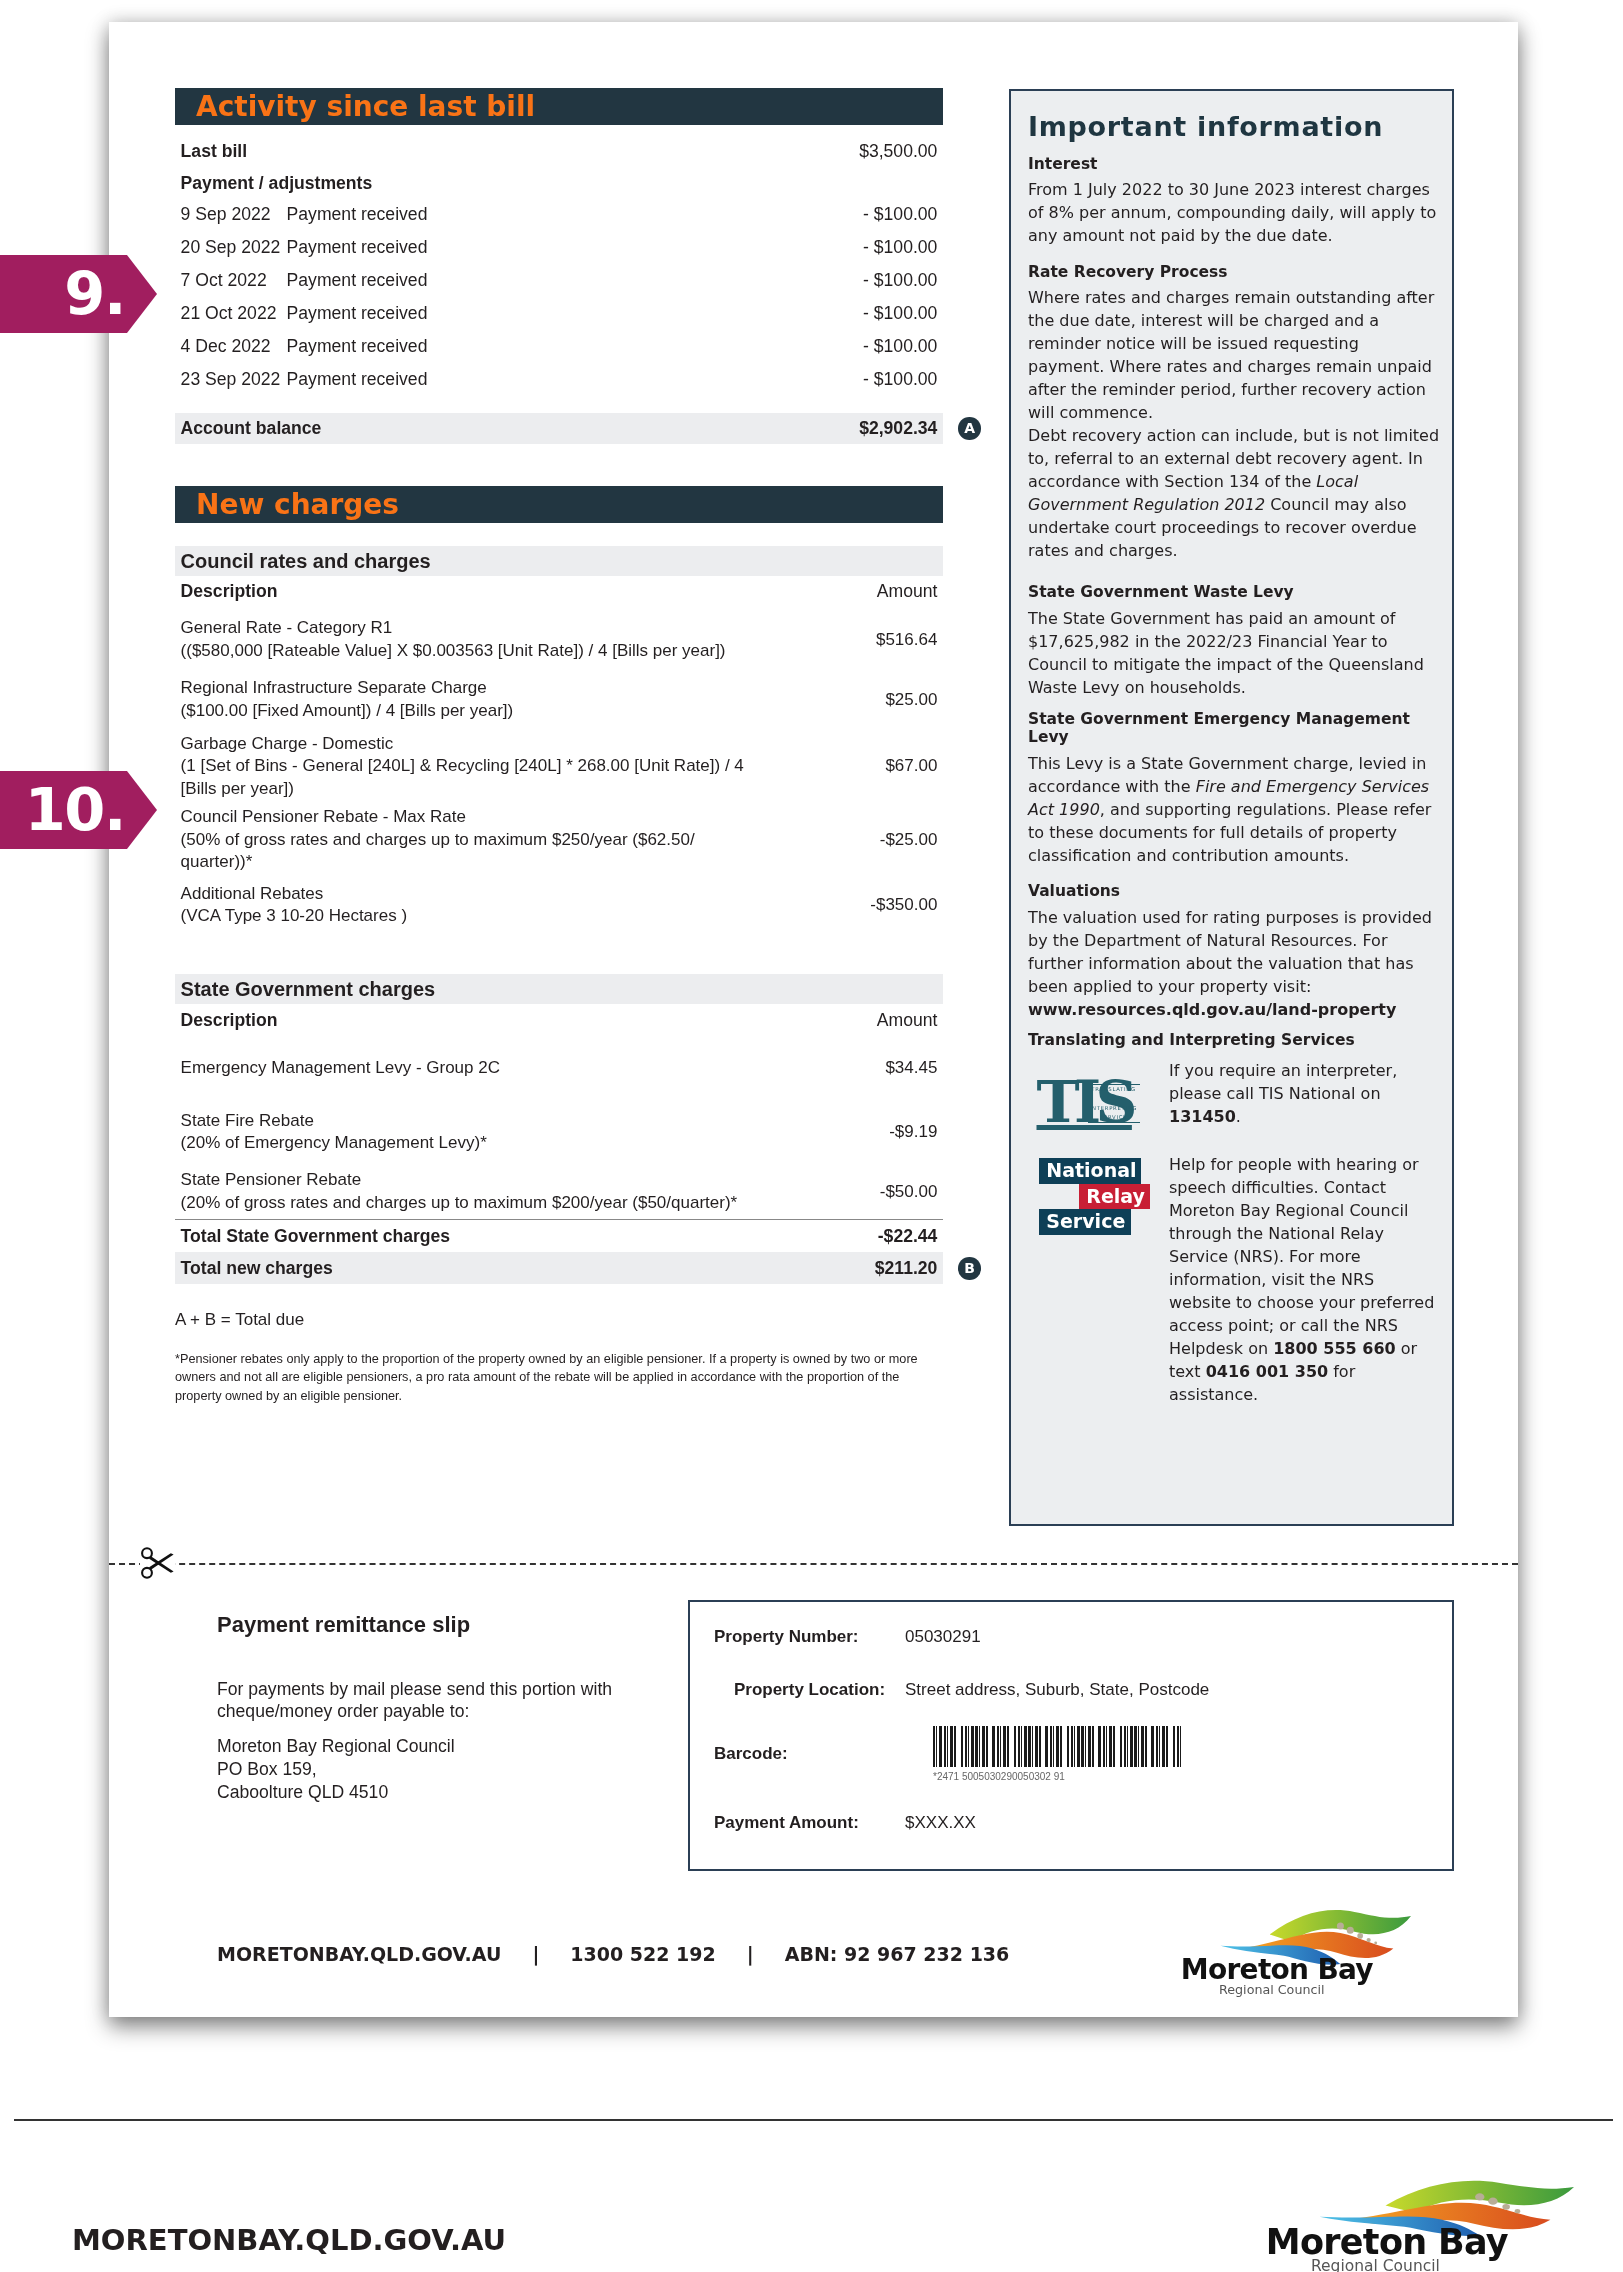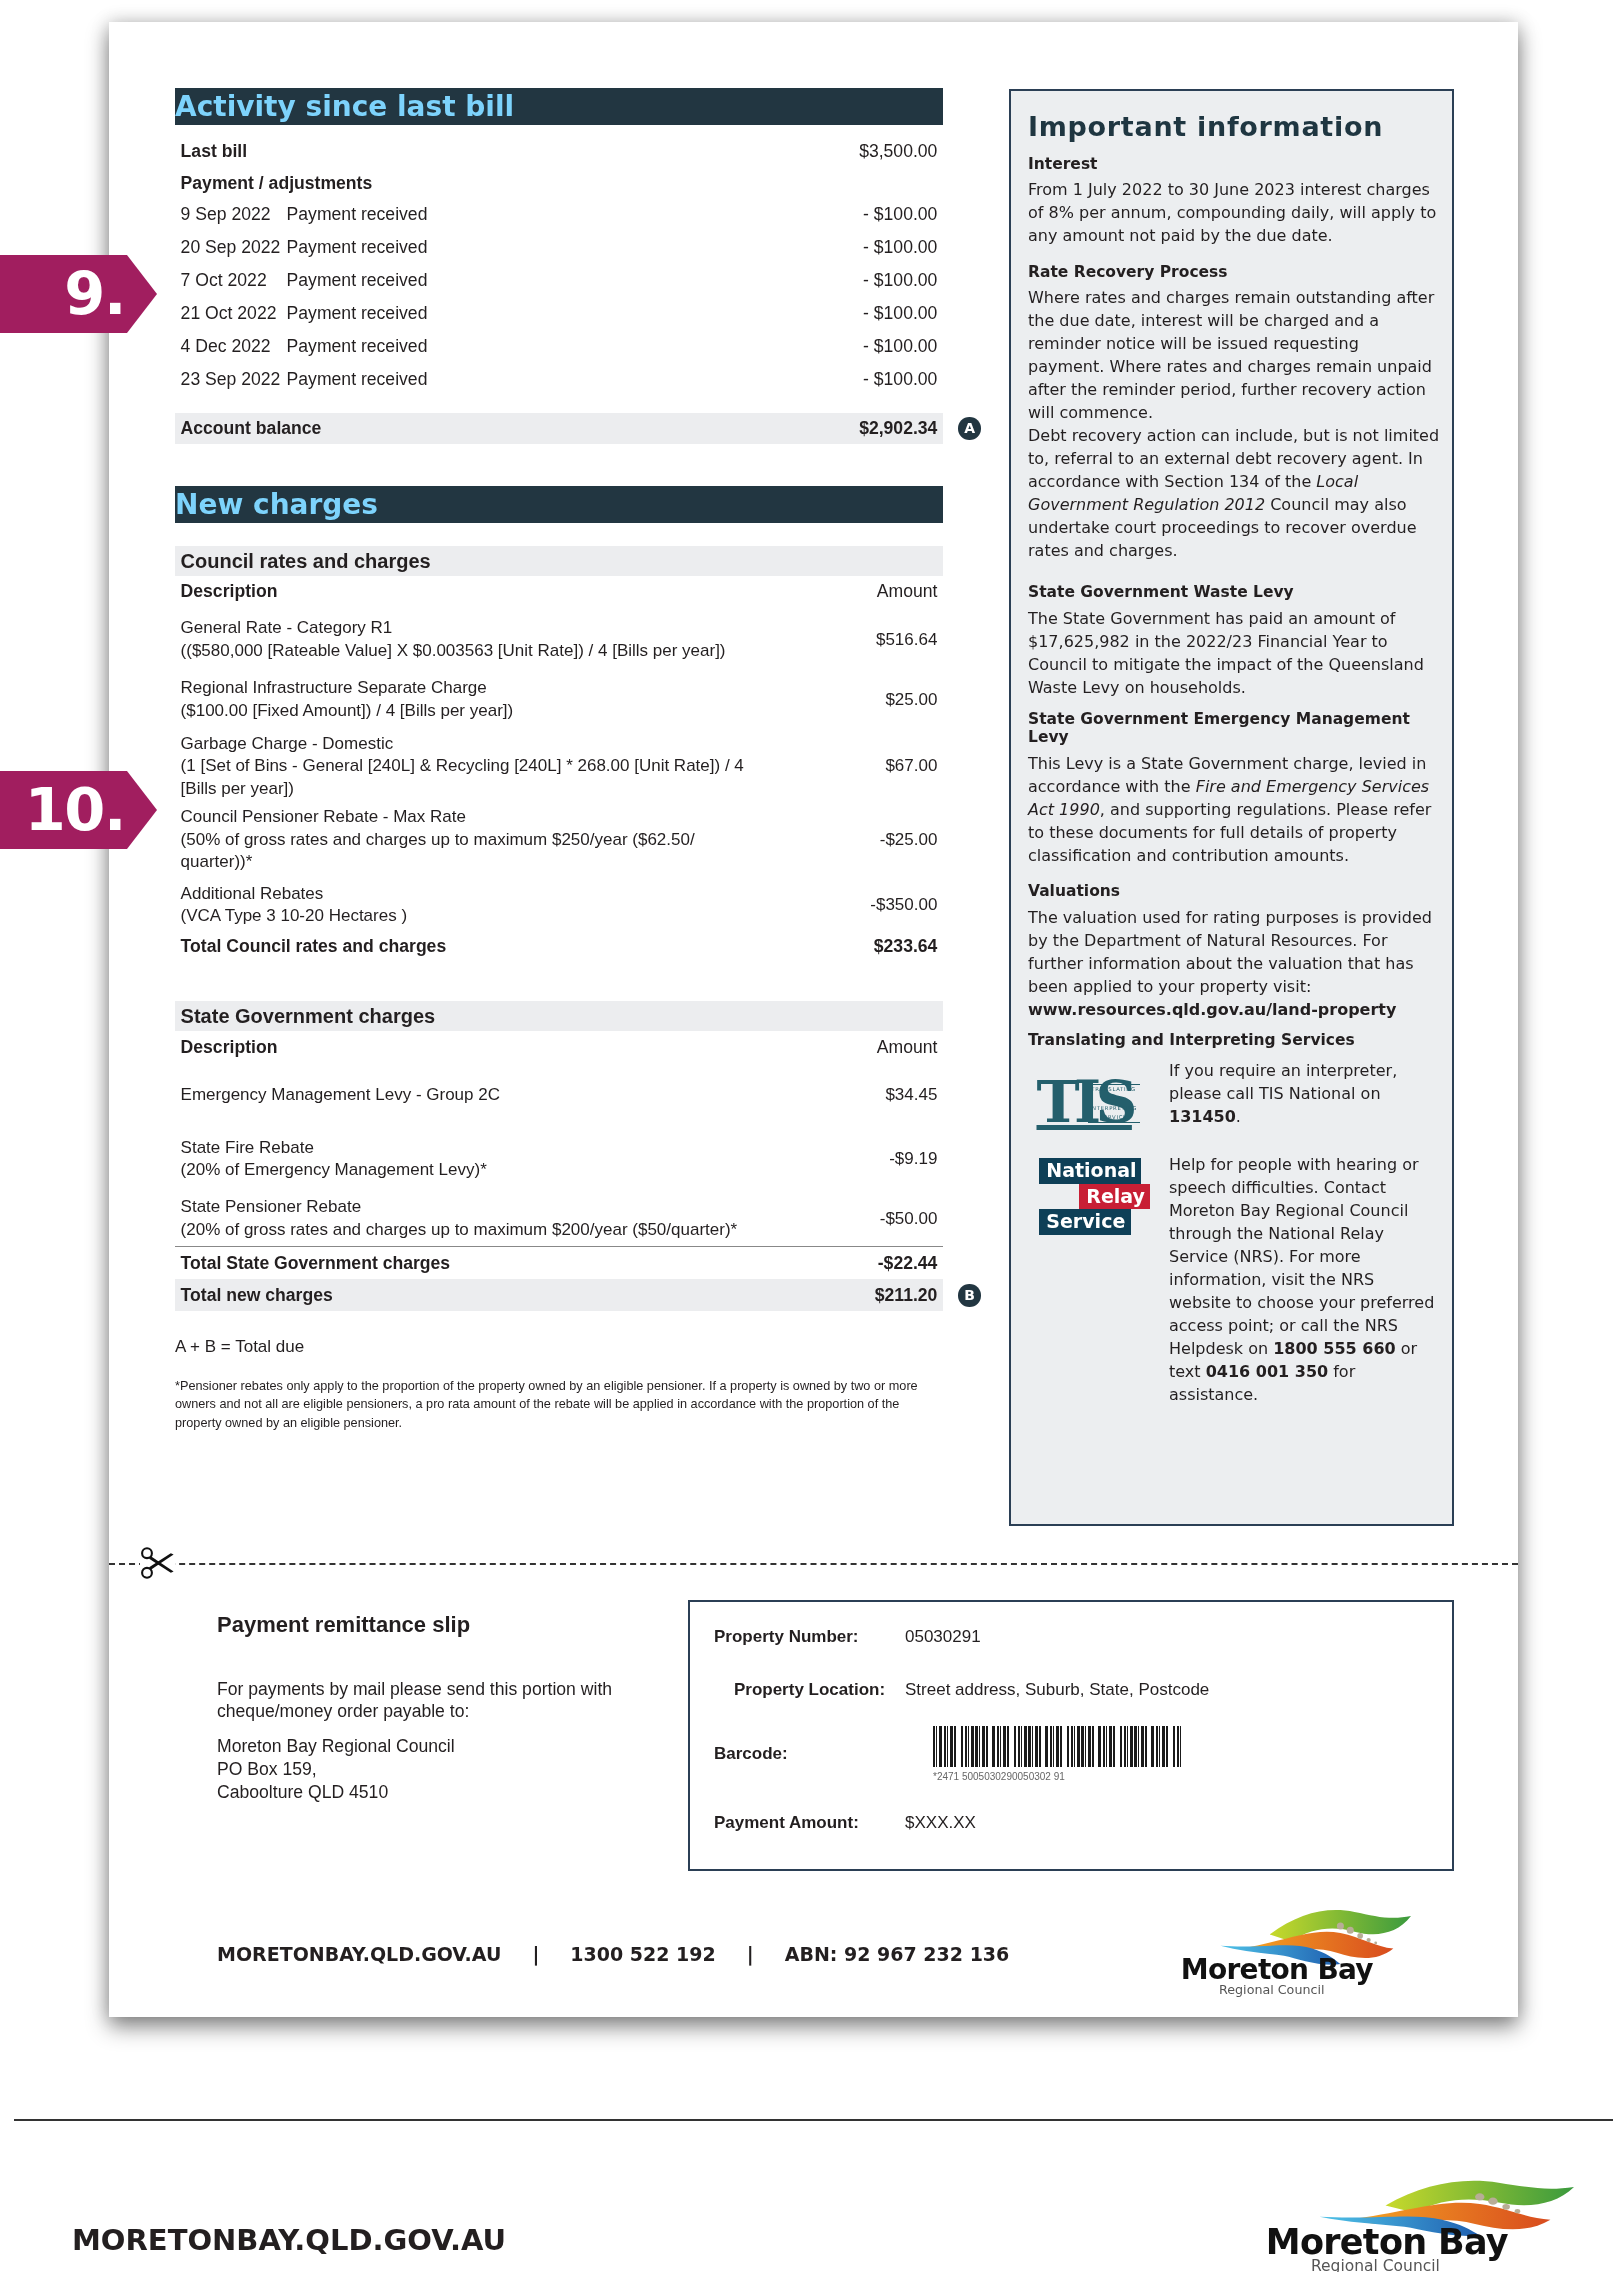--- a/index.html
+++ b/index.html
@@ -19,22 +19,22 @@
     clip-path: polygon(0 0, 127px 0, 157px 39px, 127px 78px, 0 78px);
     color: #fff; font-weight: bold; font-size: 59px; line-height: 78px;
     text-align: right; padding-right: 32px; letter-spacing: -1.4px;
     font-family: "DejaVu Sans", sans-serif;
     z-index: 5;
   }
 
   
   .left { position: absolute; left: 66px; top: 66px; width: 768px; }
   .sec-head {
-    background: #223641; color: #7dd3fc; font-size: 28px; font-weight: bold;
-    height: 37px; line-height: 37px; 
+    background: #223641; color: #f97316; font-size: 28px; font-weight: bold;
+    height: 37px; line-height: 37px; padding-left: 21px;
     font-family: "DejaVu Sans", sans-serif;
   }
   .row { display: flex; justify-content: space-between; align-items: center; font-size: 17.6px; padding: 0 5.6px; }
   .row .amt { text-align: right; white-space: nowrap; }
   .bold { font-weight: bold; }
   .grey { background: #ecedef; }
   .act-rows .row { height: 33px; }
   .act-rows .row .date { display: inline-block; width: 106px; }
   .badge {
     position: absolute; width: 22.6px; height: 22.6px; border-radius: 50%;
@@ -187,24 +187,20 @@
           <div>quarter))*</div>
         </div>
       <span class="amt">-$25.00</span>
     </div>
     <div class="charge" style="height:56px;">
       <div class="lines">
           <div>Additional Rebates</div>
           <div>(VCA Type 3 10-20 Hectares )</div>
         </div>
       <span class="amt">-$350.00</span>
-    </div>
-    <div class="row bold" style="height:27px;">
-      <span>Total Council rates and charges</span>
-      <span class="amt">$233.64</span>
     </div>
 
     <div class="sub-head" style="margin-top:41px;">State Government charges</div>
     <div class="col-head">
       <span class="desc">Description</span>
       <span>Amount</span>
     </div>
     <div class="charge" style="height:64px;">
       <div class="lines">
           <div>Emergency Management Levy - Group 2C</div>

